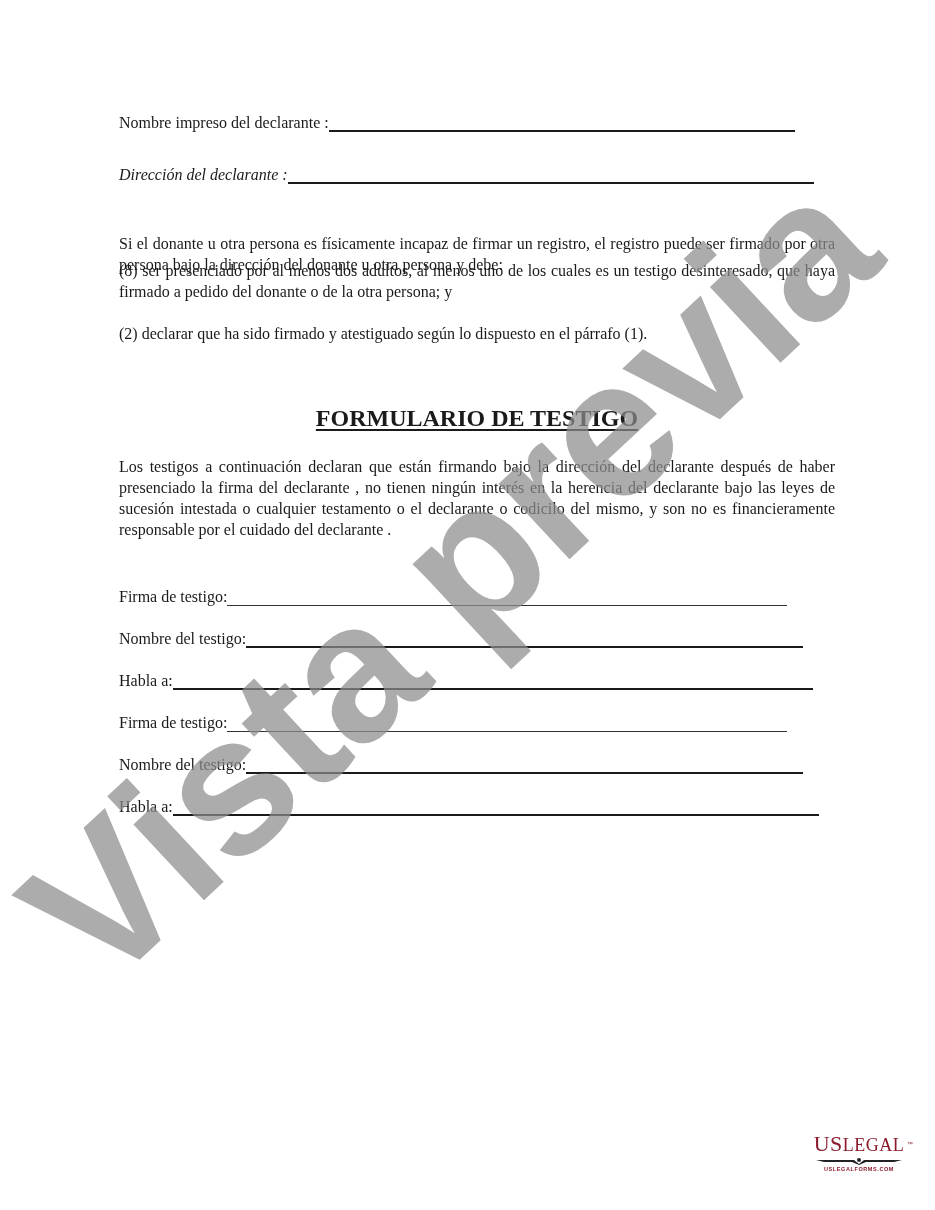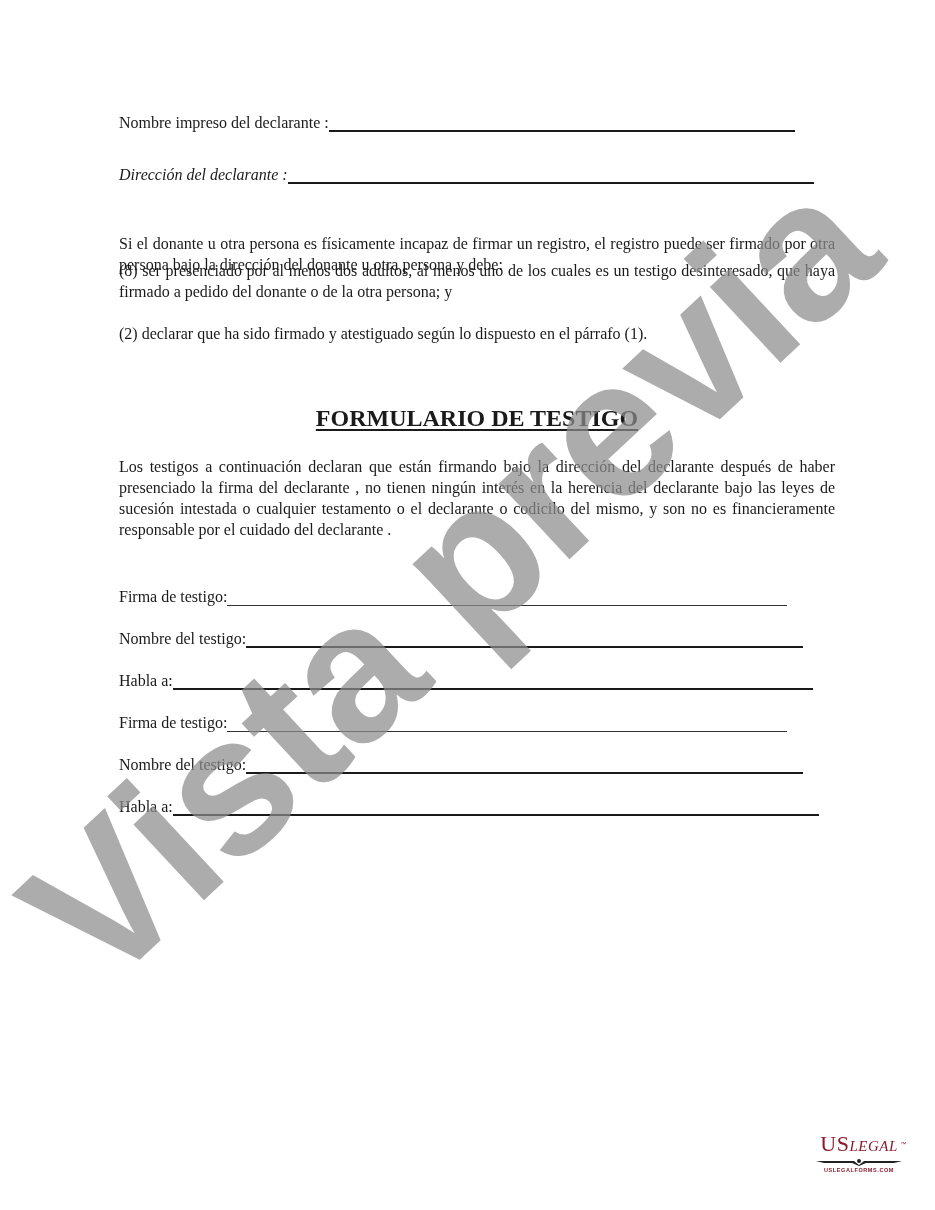--- a/index.html
+++ b/index.html
@@ -95,22 +95,21 @@
     .logo .brand {
       font-family: "Liberation Serif", "DejaVu Serif", serif;
       font-size: 22px;
       color: #8b1a2b;
       letter-spacing: 0.5px;
       line-height: 22px;
       position: relative;
       display: inline-block;
     }
     .logo .brand .small {
-      font-size: 15px;
-      font-style: italic;
+      font-size: 18px;
     }
     .logo .tm {
       position: absolute;
       right: -9px;
       top: 0px;
       font-size: 6px;
       color: #8b1a2b;
       font-family: "Liberation Sans", sans-serif;
     }
     .logo .wings {

